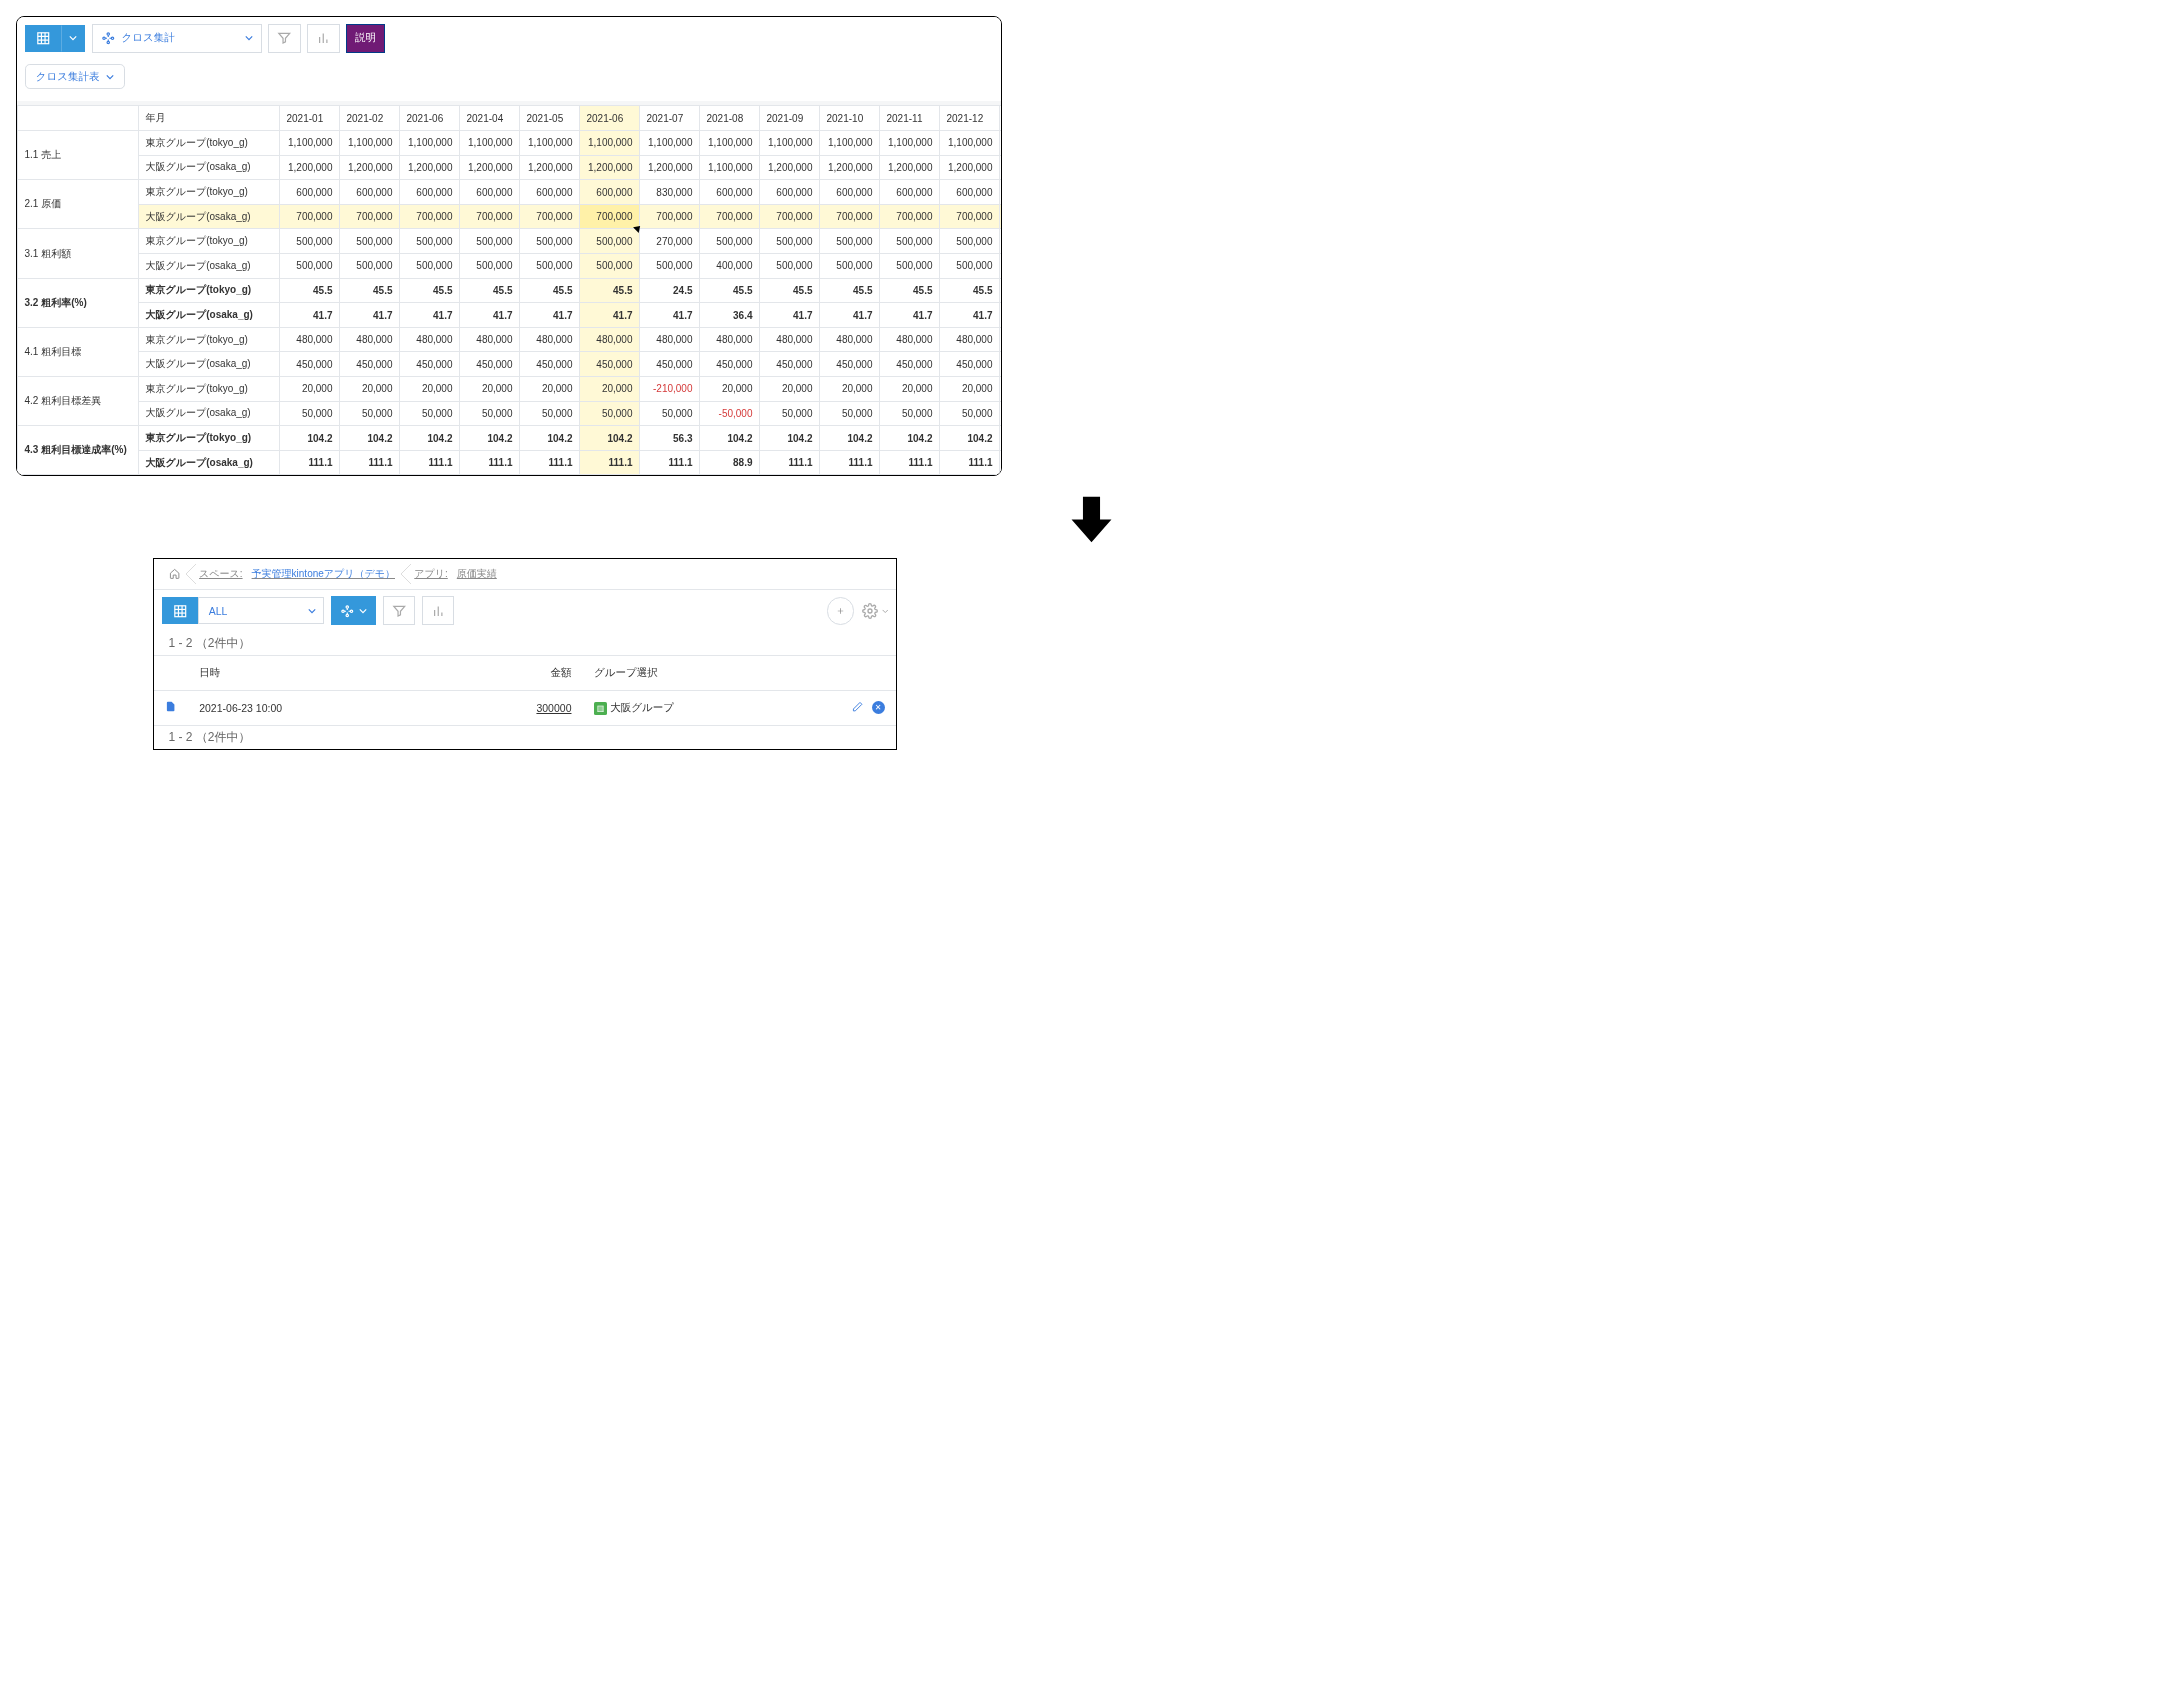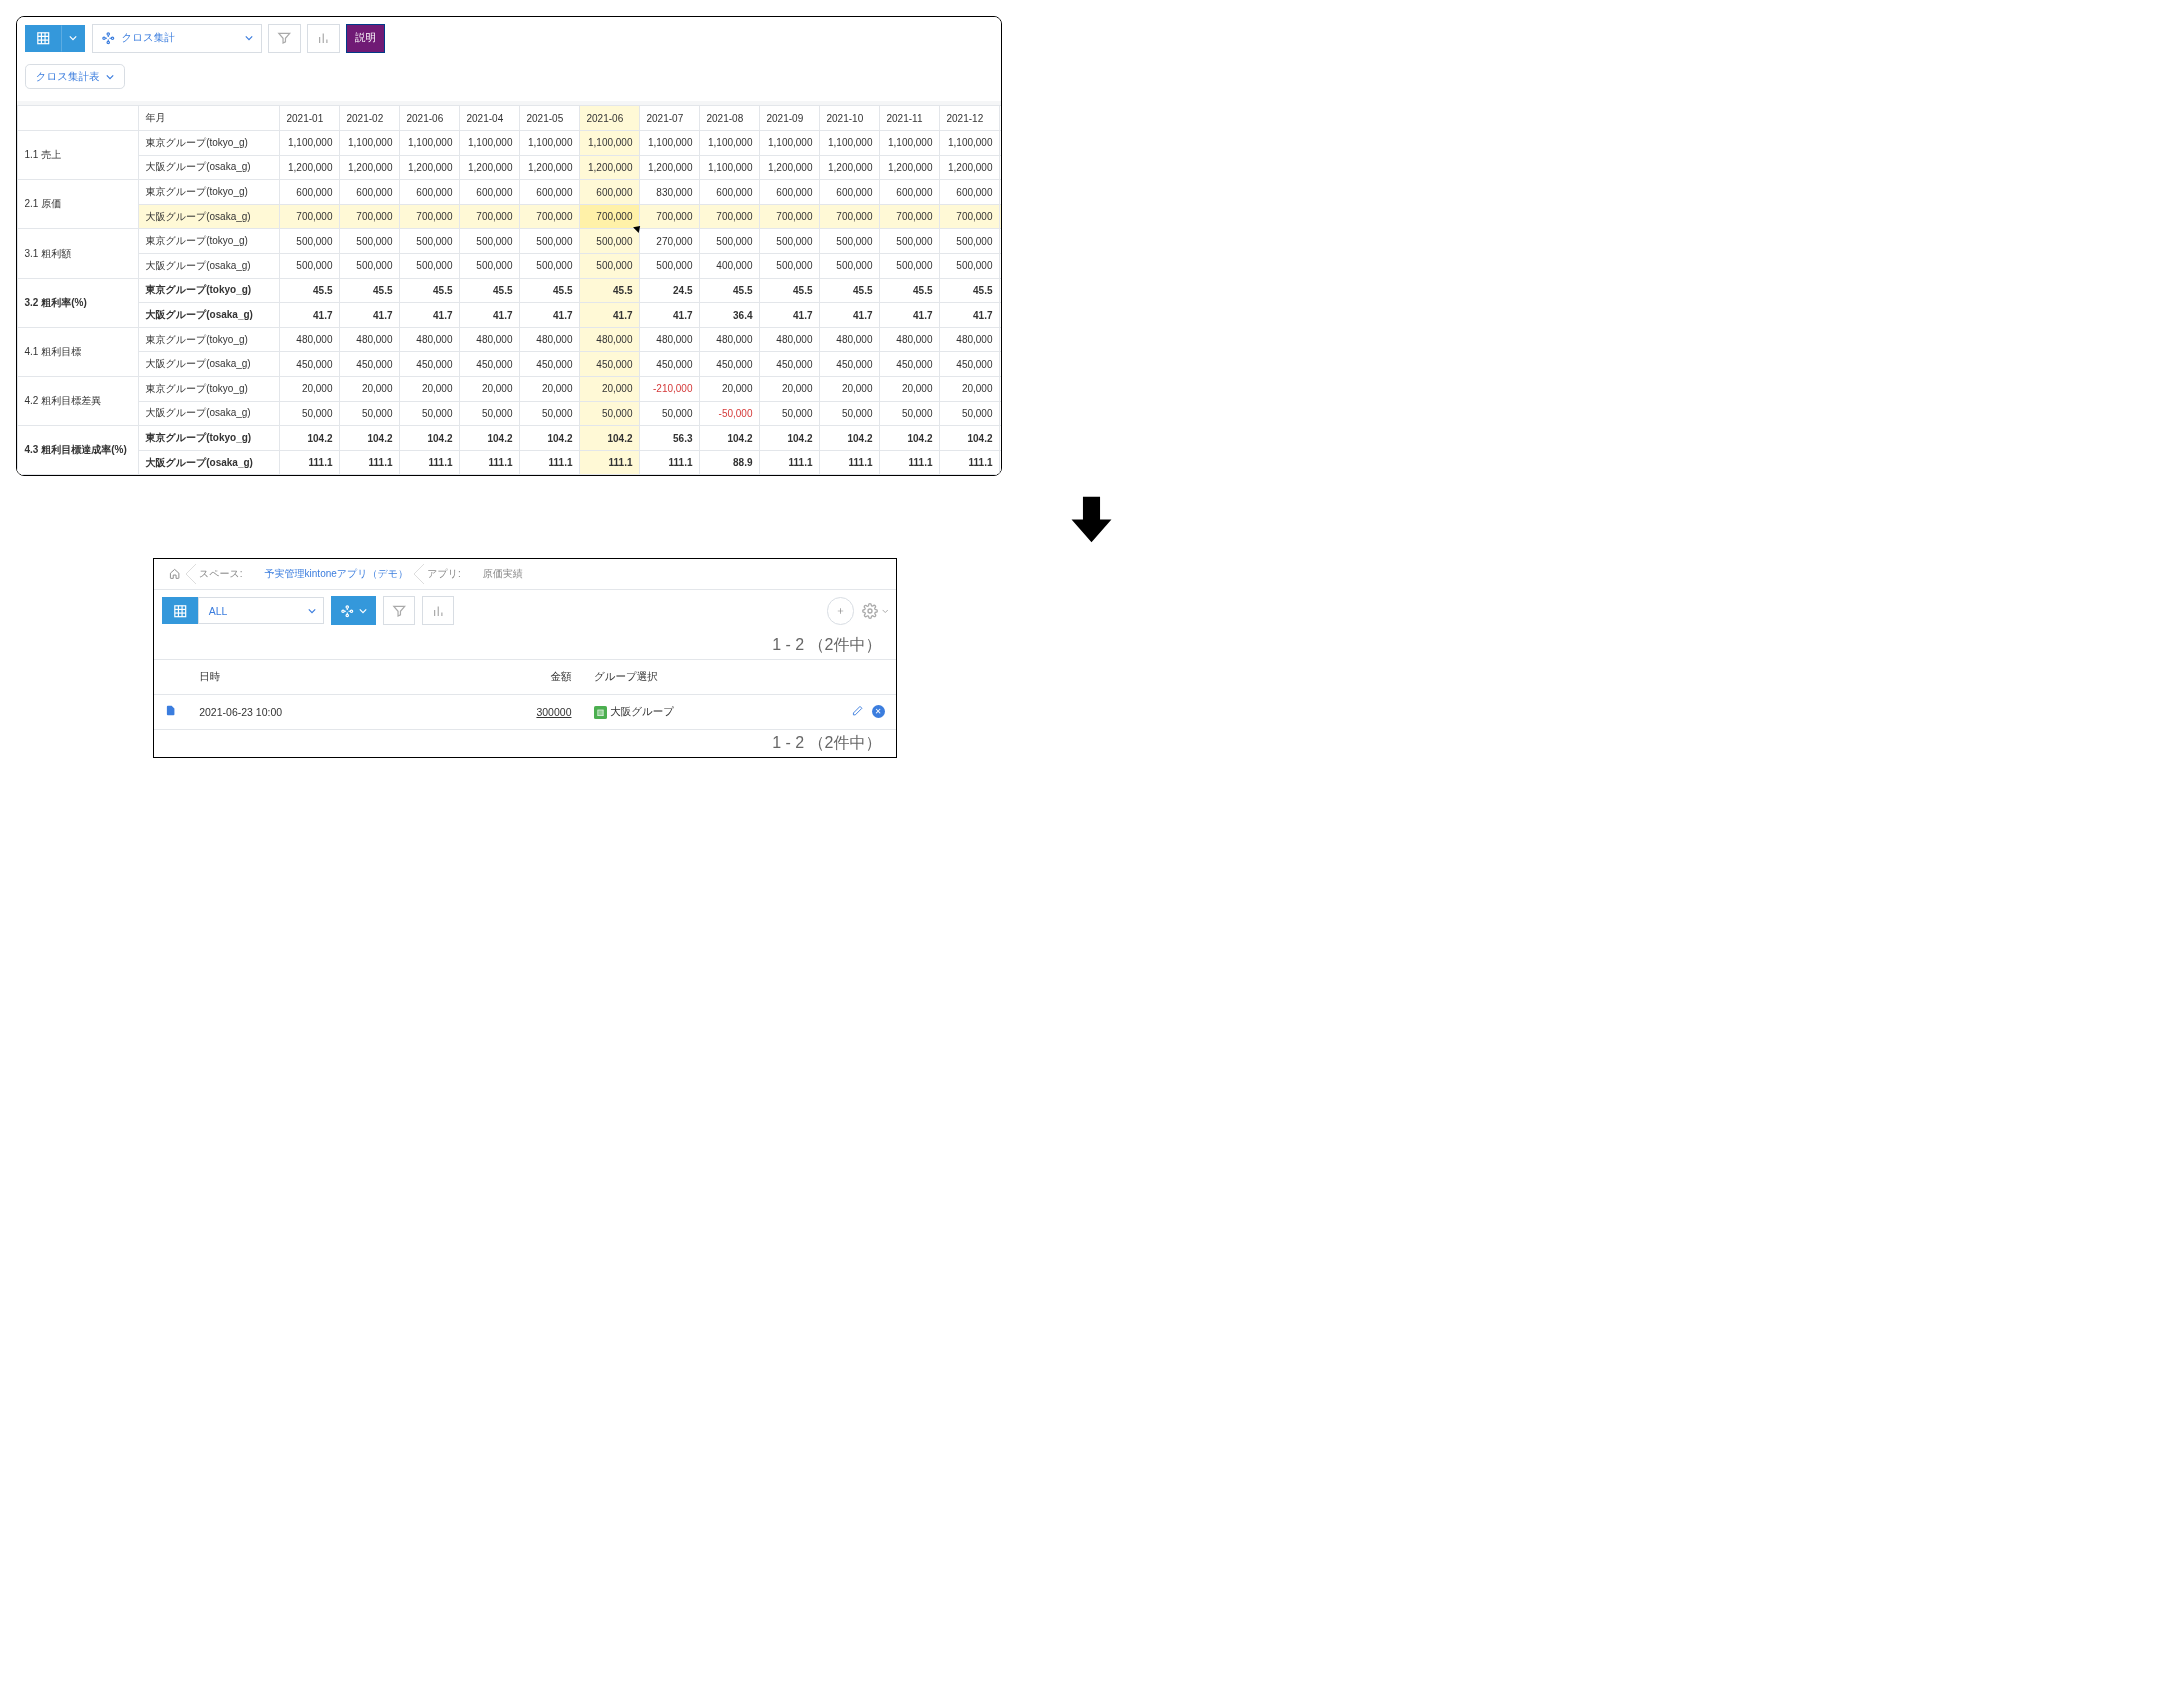--- a/index.html
+++ b/index.html
@@ -114,40 +114,41 @@
   .big-arrow { text-align:center; margin: 14.5px 0 8px 0; }
   .big-arrow svg { width:57px;height:57px; }
   
   .crumbs {
     display:flex;align-items:center;gap:0;
     border-bottom:0.8px solid #e3e6ea;
     padding: 4.8px 6.5px;
     font-size:10px;
   }
   .crumb-seg {
-    display:flex;align-items:flex-start;gap:22px;
+    display:flex;align-items:flex-start;gap:9px;
     padding: 3.2px 11.3px 3.2px 8px;
     position:relative;
     color:#888;
+    text-decoration:underline;
   }
   .crumb-seg + .crumb-seg::before{
     content:"";position:absolute;left:-8px;top:0;bottom:0;width:16px;
     background:linear-gradient(135deg,transparent 49%,#ddd 50%,#ddd 51%,transparent 52%),
                linear-gradient(45deg,transparent 49%,#ddd 50%,#ddd 51%,transparent 52%);
     background-size:100% 50%;background-repeat:no-repeat;
     background-position:0 0,0 100%;
   }
   .crumb-seg a { color:#3b7dde;text-decoration:none; }
   .toolbar-right { margin-left:auto; display:flex;gap:8px;align-items:center; }
   .circle-btn {
     width:27.5px;height:27.5px;border-radius:50%;border:0.8px solid #d8dde3;
     display:flex;align-items:center;justify-content:center;color:#888;
     background:#fff;cursor:pointer;
   }
-  .paging-text { text-align:right;color:#666;padding:3.2px 14.5px;font-size:16px; }
+  .paging-text { text-align:left;color:#666;padding:3.2px 14.5px;font-size:12px; }
   
   table.records {
     border-collapse:collapse;width:100%;
   }
   table.records th, table.records td {
     border-top:0.8px solid #e3e6ea;border-bottom:0.8px solid #e3e6ea;
     padding:9.7px 11.3px;text-align:left;font-weight:normal;font-size:10.5px;
   }
   table.records th { color:#333;font-weight:normal;border-top:1.6px solid #e3e6ea; }
   .file-icon { color:#3b7dde; }

